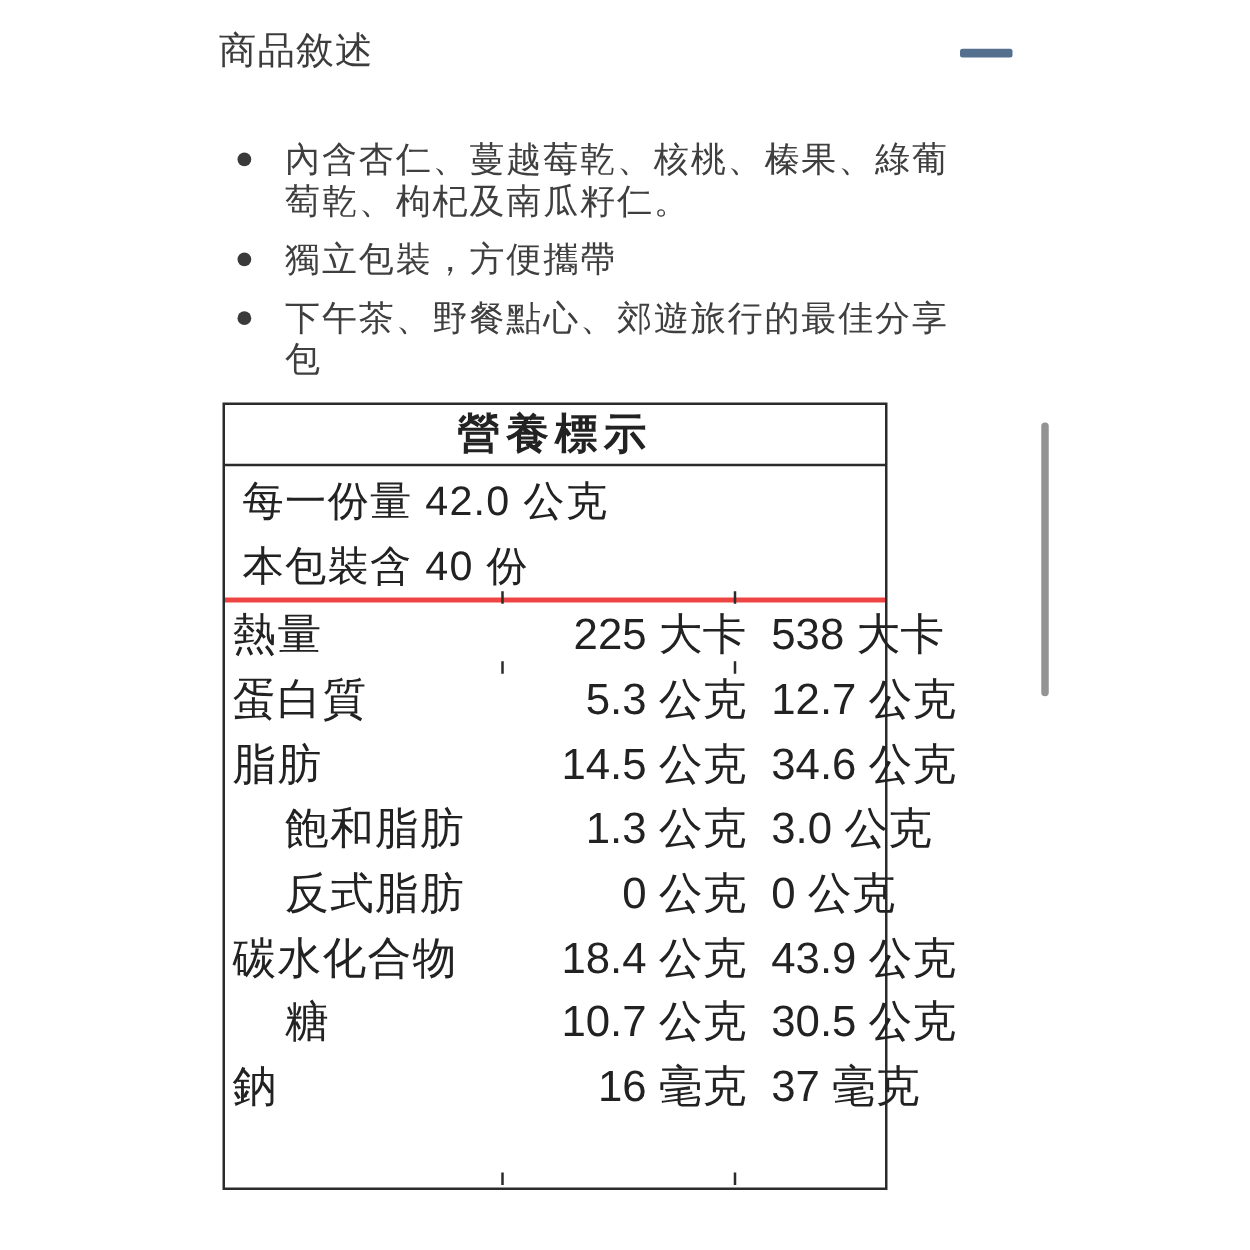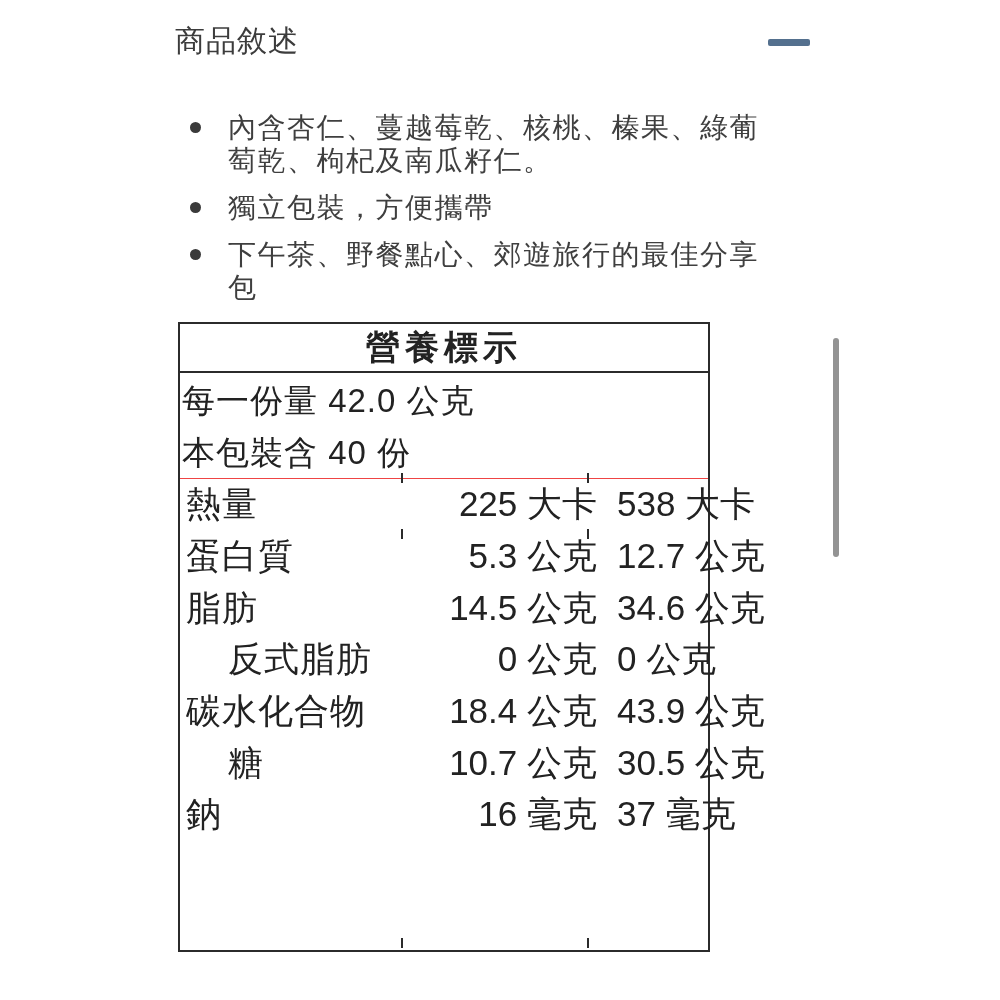--- a/index.html
+++ b/index.html
@@ -98,22 +98,22 @@
     line-height: 47px;
     text-align: center;
     font-size: 34px;
     font-weight: 700;
     letter-spacing: 5px;
     border-bottom: 2px solid #2b2b2b;
   }
   .serving {
     height: 105px;
     box-sizing: content-box;
-    border-bottom: 1px solid #ef4444;
-    padding-left: 2px;
+    border-bottom: 4px solid #ef4444;
+    padding-left: 14px;
     font-size: 33px;
   }
   .serving-line {
     height: 52px;
     line-height: 56px;
     letter-spacing: 1px;
   }
   .colhead {
     position: relative;
     height: 54px;
@@ -235,20 +235,25 @@
         <span class="n">蛋白質</span>
         <span class="v1">5.3 公克</span>
         <span class="v2">12.7 公克</span>
       </div>
       <div class="drow">
         <span class="n">脂肪</span>
         <span class="v1">14.5 公克</span>
         <span class="v2">34.6 公克</span>
       </div>
       <div class="drow indent">
+        <span class="n">飽和脂肪</span>
+        <span class="v1">1.3 公克</span>
+        <span class="v2">3.0 公克</span>
+      </div>
+      <div class="drow indent">
         <span class="n">反式脂肪</span>
         <span class="v1">0 公克</span>
         <span class="v2">0 公克</span>
       </div>
       <div class="drow">
         <span class="n">碳水化合物</span>
         <span class="v1">18.4 公克</span>
         <span class="v2">43.9 公克</span>
       </div>
       <div class="drow indent">

